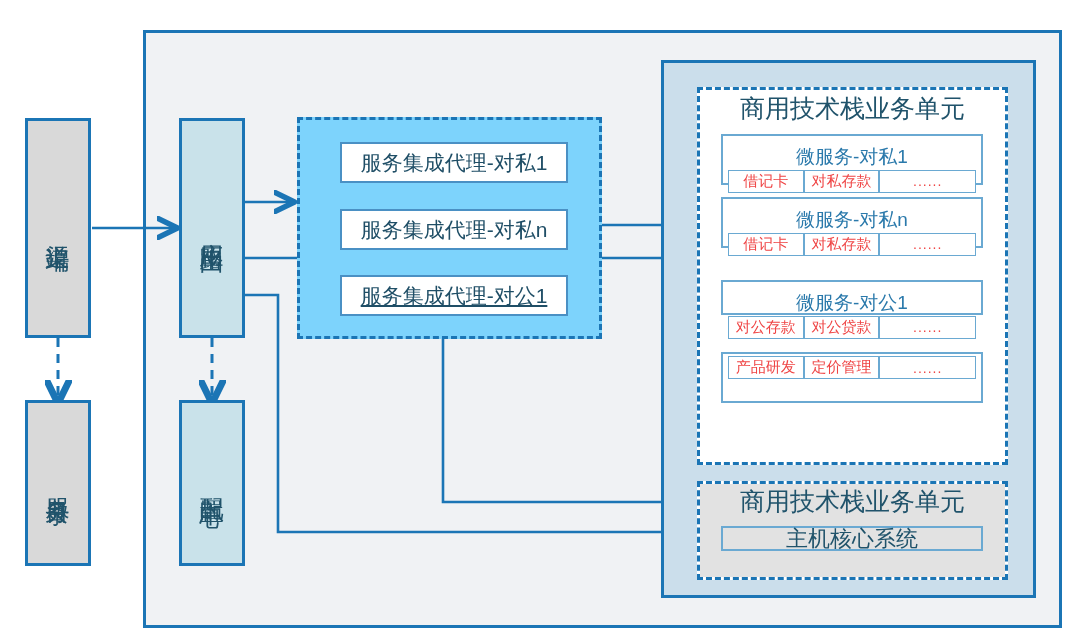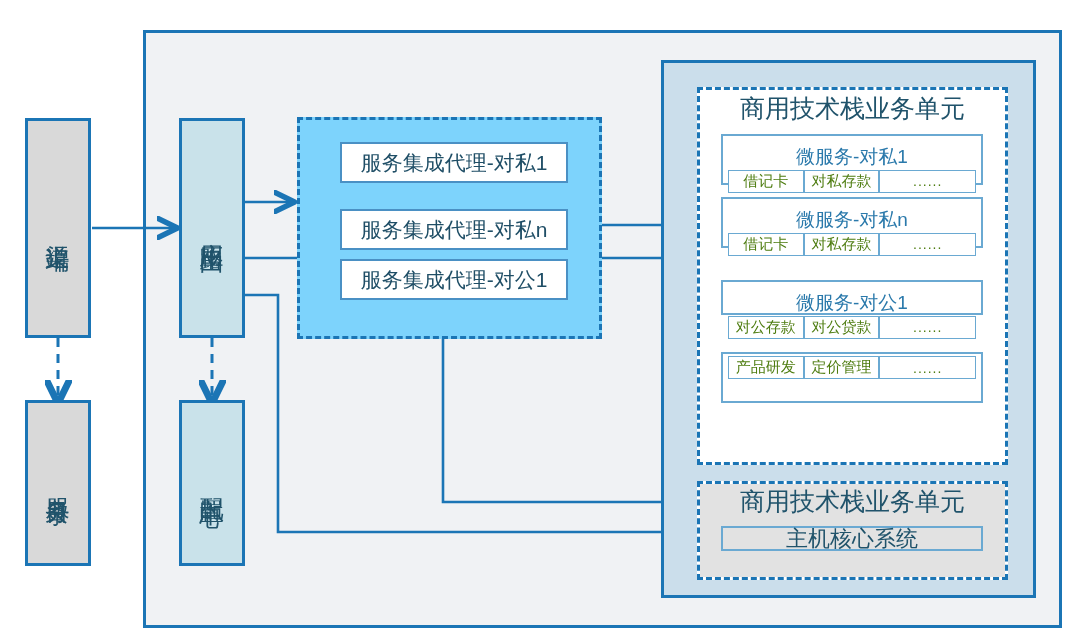--- a/index.html
+++ b/index.html
@@ -92,21 +92,21 @@
   .ms-tags {
     display: flex;
     justify-content: space-between;
     padding: 0 5px 0 5px;
     margin-top: 2px;
   }
   .ms-tag {
     border: 1px solid #6aa9d2;
     background: #ffffff;
     font-size: 15px;
-    color: #4d7c0f;
+    color: #ef4444;
     height: 23px;
     display: flex; align-items: center; justify-content: center;
     box-sizing: border-box;
   }
   .ms-tag.w1 { width: 76px; }
   .ms-tag.w2 { width: 76px; }
   .ms-tag.w3 { width: 97px; font-size: 14px; letter-spacing: 1px; }
 
   .commercial-unit { background: #ffffff; }
   .host-box {
@@ -174,21 +174,21 @@
     <span class="vtext">配置中心</span>
   </div>
 
   <div class="abs agent-zone">
     <div class="abs agent-box" style="top:22px;">
       <span>服务集成代理-对私1</span>
     </div>
     <div class="abs agent-box" style="top:89px;">
       <span>服务集成代理-对私n</span>
     </div>
-    <div class="abs agent-box" style="top:139px;">
+    <div class="abs agent-box" style="top:155px;text-decoration:underline;">
       <span>服务集成代理-对公1</span>
     </div>
   </div>
 
   <div class="abs stack-panel">
 
     <div class="abs dashed-unit" style="left:33px; top:24px; width:311px; height:378px;">
 
       <div class="abs unit-title" style="left:0; top:5px; width:305px;">商用技术栈业务单元</div>
 

